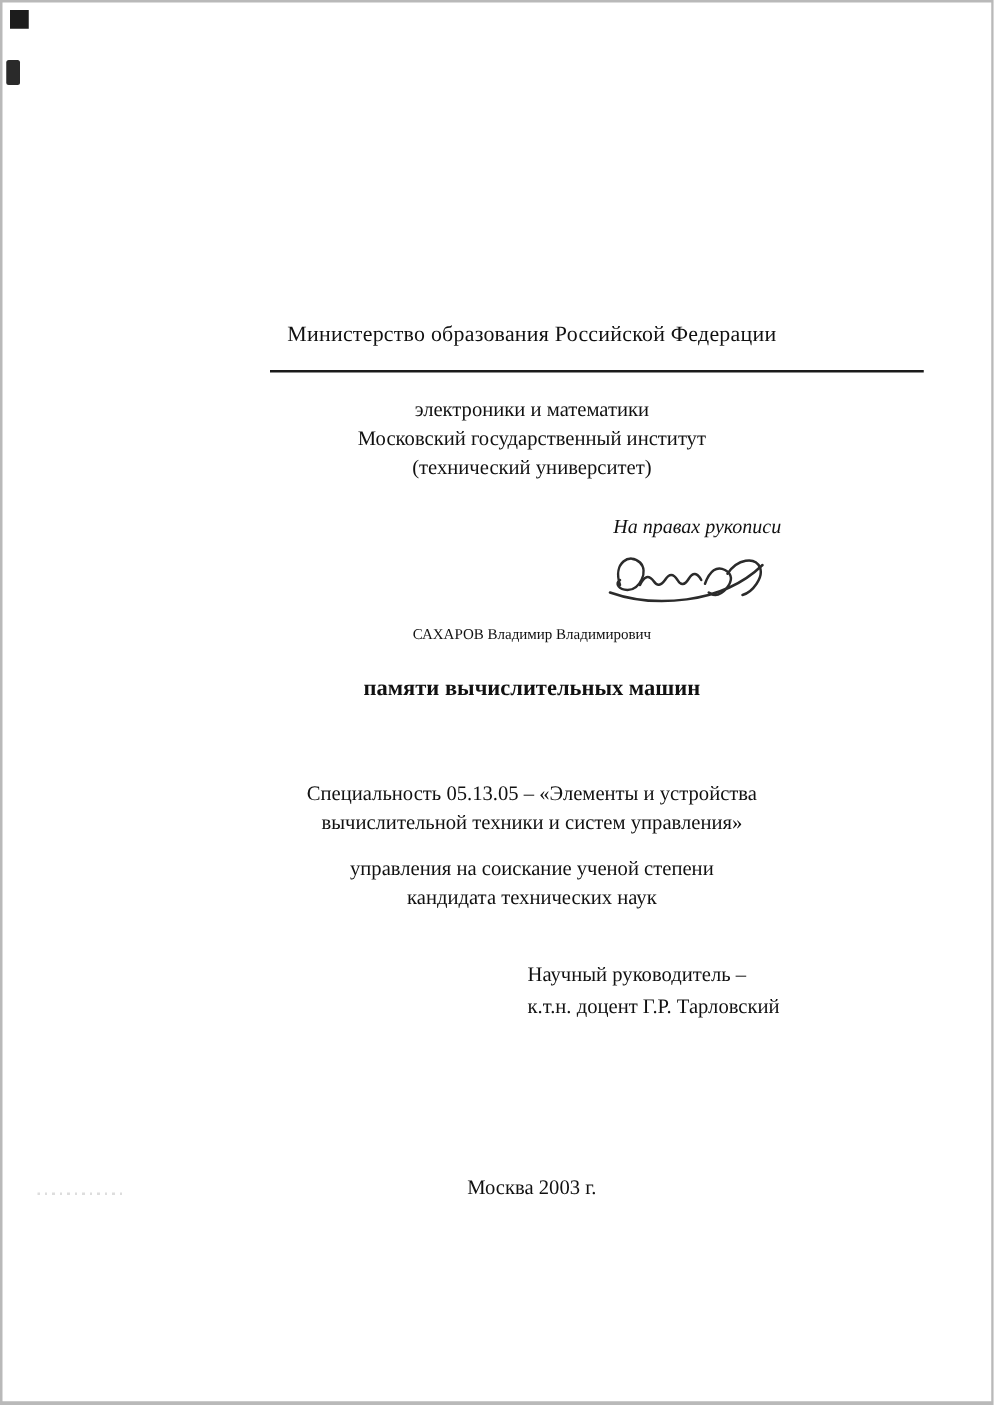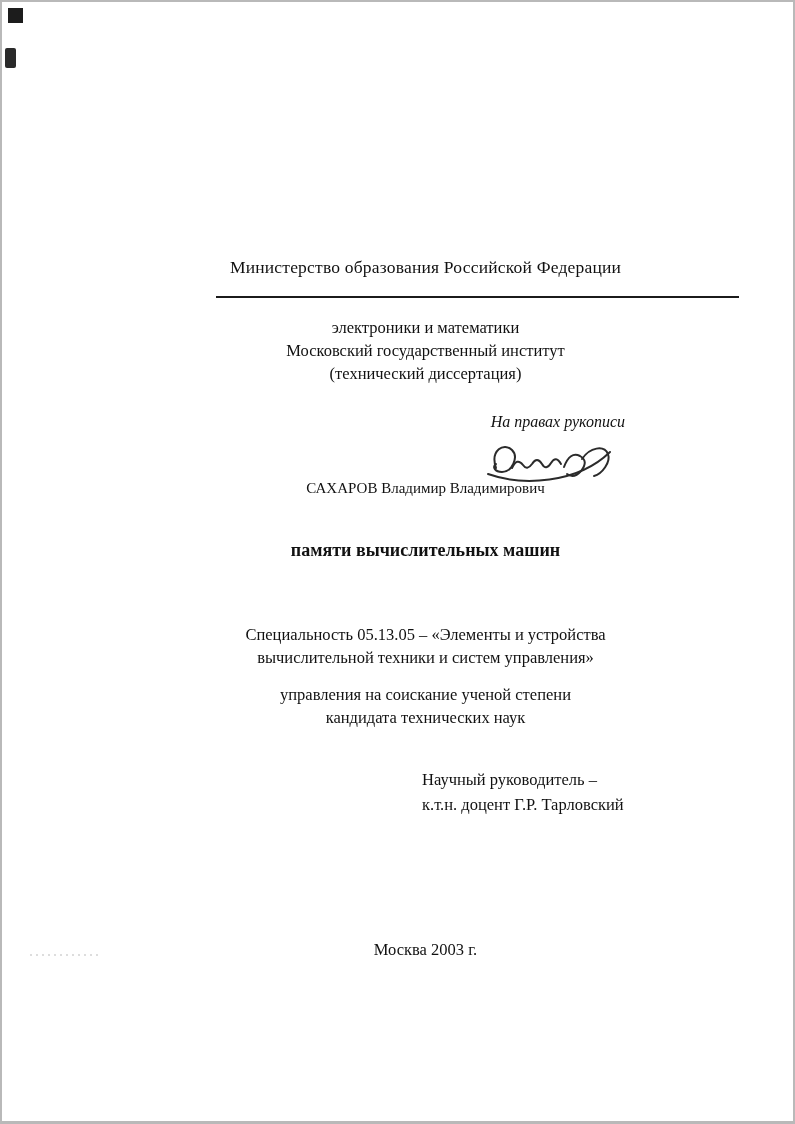--- a/index.html
+++ b/index.html
@@ -68,22 +68,22 @@
     font-size: 16px;
     font-style: italic;
     text-align: right;
   }
   .signature {
     position: absolute;
     left: 480px; top: 432px;
     width: 135px; height: 58px;
   }
   .author {
-    top: 476px;
-    font-size: 15px;
+    top: 497px;
+    font-size: 12px;
   }
   .thesis-title {
     top: 536px;
     font-size: 18px;
     font-weight: bold;
     line-height: 1.42;
   }
   .specialty {
     top: 622px;
     font-size: 16.5px;
@@ -114,21 +114,21 @@
   <div class="artifact-edge"></div>
   <div class="artifact-dots"></div>
 
   <div class="center-block ministry">Министерство образования Российской Федерации</div>
 
   <div class="rule"></div>
 
   <div class="center-block institute">
     <div>электроники  и математики</div>
     <div>Московский государственный институт</div>
-    <div>(технический диссертация)</div>
+    <div>(технический университет)</div>
   </div>
 
   <div class="manuscript-note">На правах рукописи</div>
 
   <svg class="signature" viewBox="0 0 135 58" fill="none" xmlns="http://www.w3.org/2000/svg">
     <g stroke="#2b2b2b" stroke-width="2" stroke-linecap="round" fill="none">
       <path d="M14,34 C8,16 22,8 30,16 C37,23 30,38 20,38 C13,38 10,33 14,30"></path>
       <path d="M30,34 q5,-11 11,-3 q4,6 9,-1 q5,-8 10,0 q4,7 9,-1 q5,-8 10,1"></path>
       <path d="M82,33 q6,-16 16,-11 q9,5 1,15 q-7,8 -14,3"></path>
       <path d="M100,25 c8,-12 22,-14 26,-5 c3,8 -6,20 -14,22"></path>

